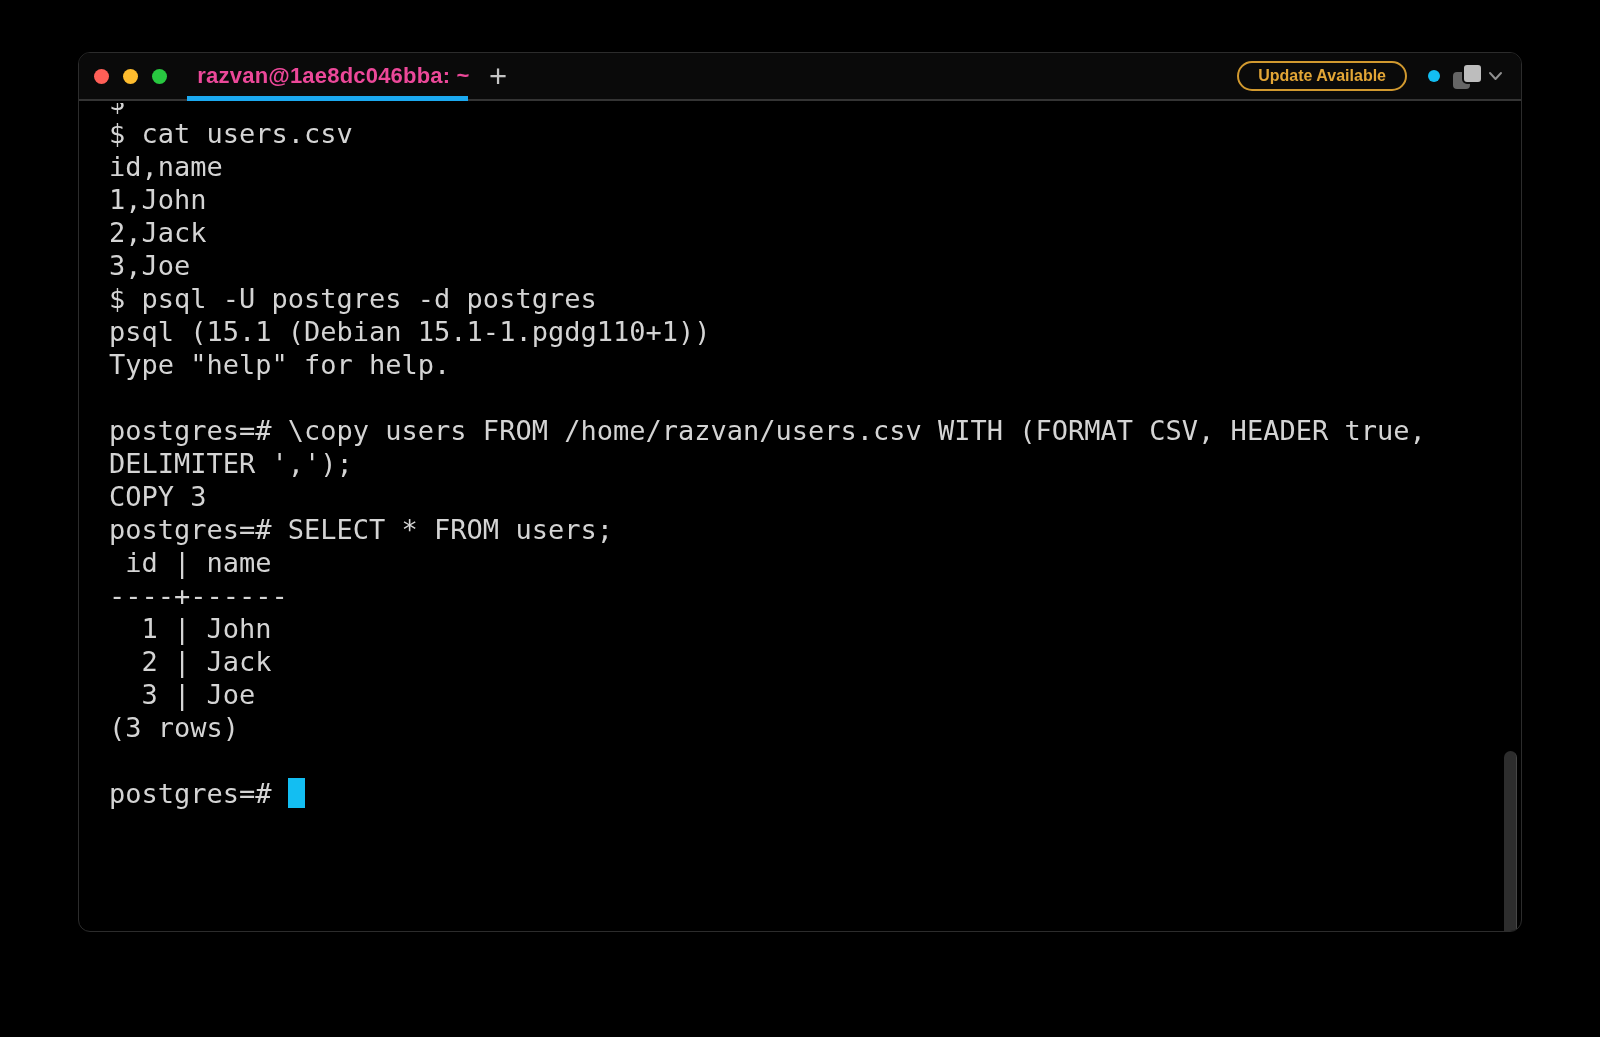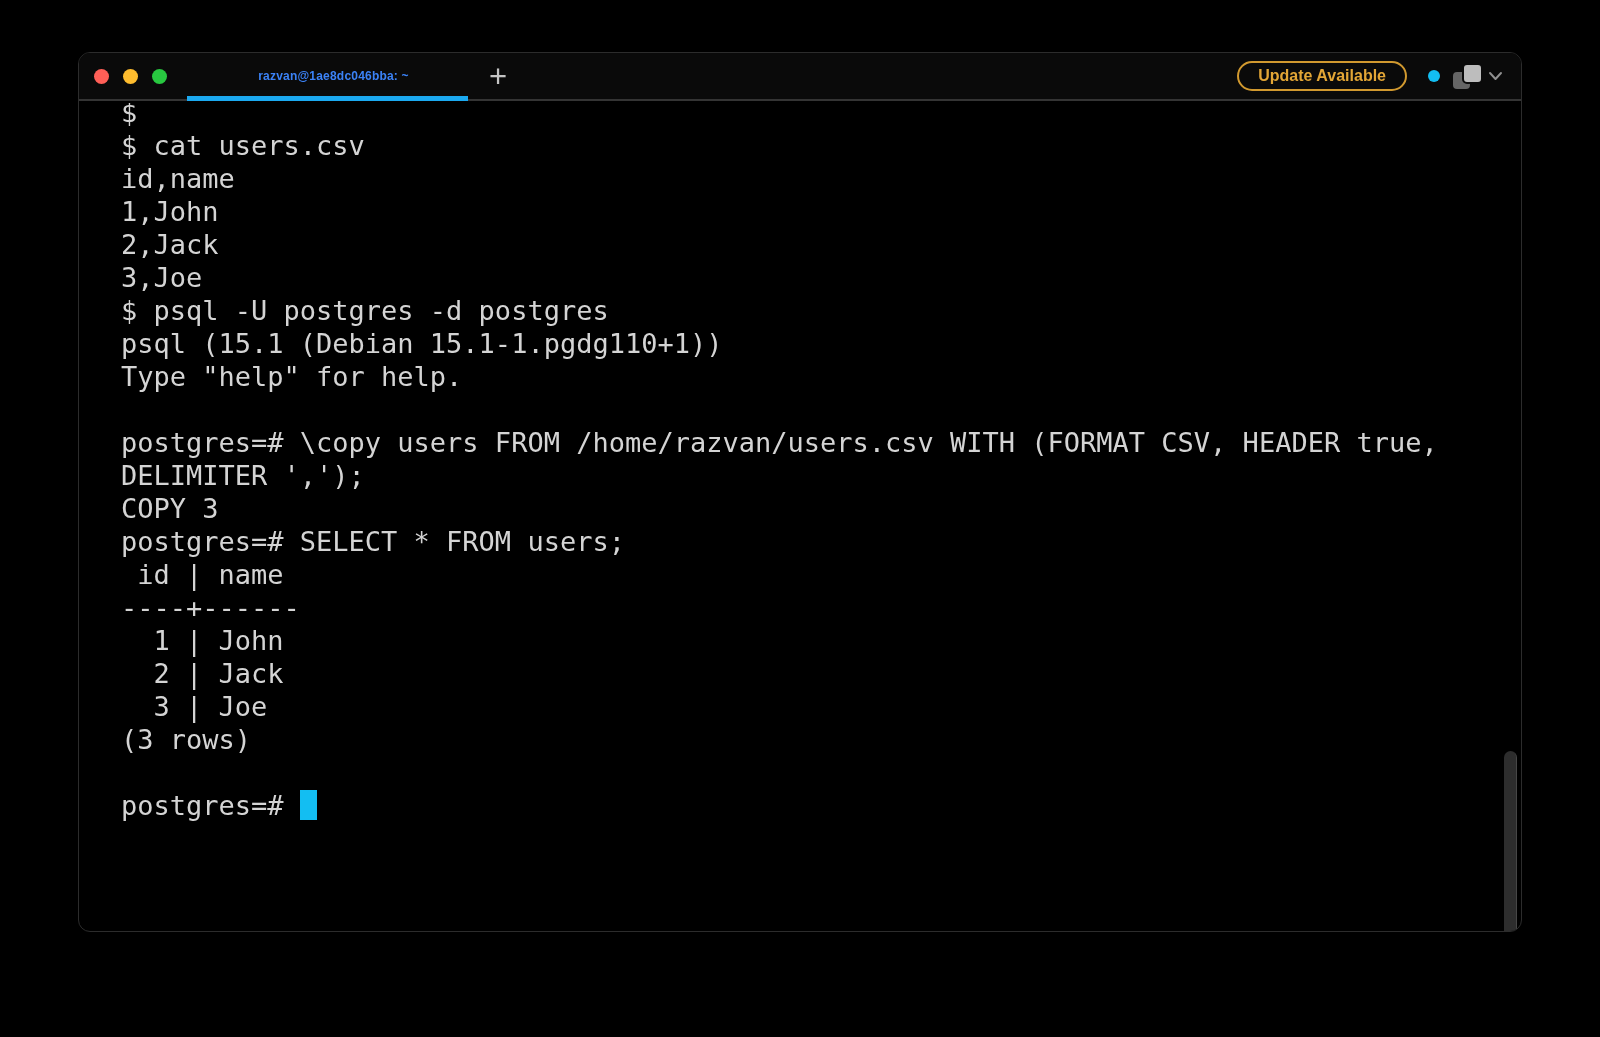--- a/index.html
+++ b/index.html
@@ -36,22 +36,22 @@
   .light.green  { background: var(--traffic_green, #28c840); }
 
   .tab {
     position: relative;
     margin-left: 20px;
     width: 281px; height: 100%;
     display: flex; align-items: center; justify-content: center;
     cursor: default;
   }
   .tab-title {
-    font-size: 12px; font-weight: bold;
-    color: #3b82f6; letter-spacing: 0.2px;
+    font-size: 22px; font-weight: bold;
+    color: #ec4899; letter-spacing: 0.2px;
     white-space: nowrap;
     margin-left: 12px;
   }
   .tab-underline {
     position: absolute;
     left: 0; right: 0; bottom: -2px; height: 5px;
     background: var(--tab_underline_blue, #1ba9f0);
   }
   .new-tab {
     margin-left: 12px;
@@ -96,21 +96,21 @@
   .chevron { margin-left: 3px; margin-right: 17px; display: flex; align-items: center; }
 
   
   .terminal-body {
     position: absolute;
     top: 50px; left: 0; right: 0; bottom: 0;
     overflow: hidden;
     cursor: text;
   }
   .terminal-pre {
-    margin: 16px;
+    margin: 4px;
     padding: 0 0 0 26px;
     transform: translateY(-23px);
     font-family: "DejaVu Sans Mono", monospace;
     font-size: 27px;
     line-height: 33px;
     color: var(--terminal_text, #d4d4d4);
   }
   .term-line { white-space: pre; height: 33px; }
   .cursor {
     display: inline-block;

